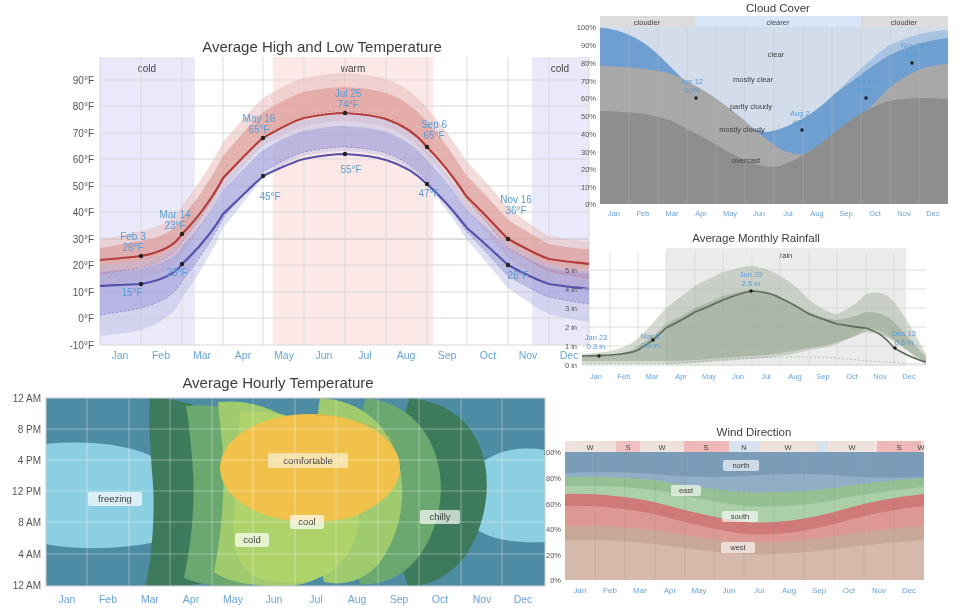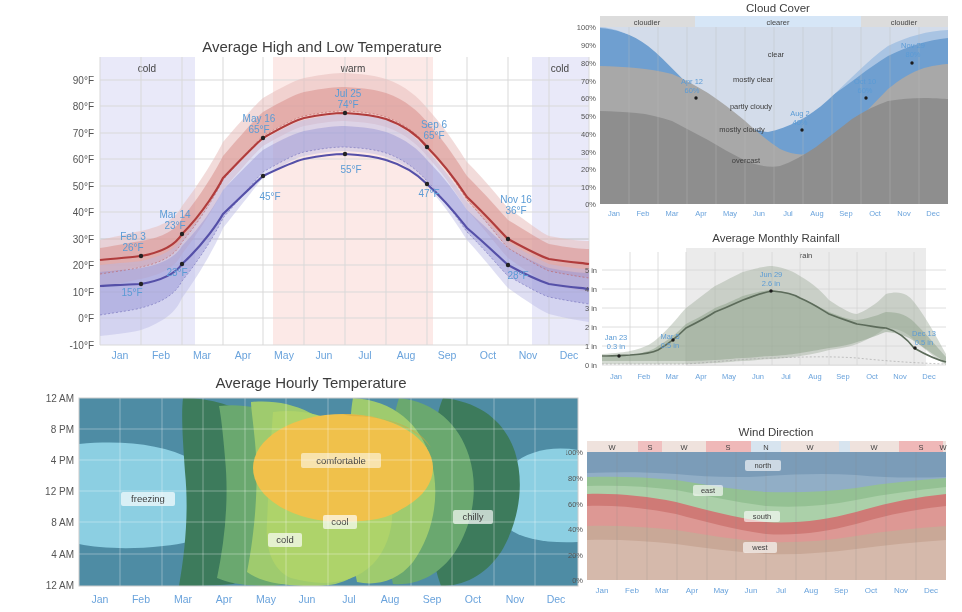--- a/index.html
+++ b/index.html
@@ -194,21 +194,21 @@
         <text x="321" y="359">Jul</text>
         <text x="362" y="359">Aug</text>
         <text x="403" y="359">Sep</text>
         <text x="444" y="359">Oct</text>
         <text x="484" y="359">Nov</text>
         <text x="525" y="359">Dec</text>
       </g>
     </svg>
   </div>
 
-  <div class="panel" style="left:0;top:372px;width:556px;height:240px;padding-left:33px;">
+  <div class="panel" style="left:0;top:372px;width:556px;height:240px;">
     <svg width="556" height="240" viewBox="0 0 556 240">
       <defs>
         <clipPath id="hourlyClip">
             <rect x="46" y="26" width="499" height="188"></rect>
           </clipPath>
       </defs>
 
       <text x="278" y="16" text-anchor="middle" font-size="15" class="inner-text">Average Hourly Temperature</text>
 
       <g clip-path="url(#hourlyClip)">
@@ -411,21 +411,21 @@
         <text x="220" y="216">Jul</text>
         <text x="249" y="216">Aug</text>
         <text x="278" y="216">Sep</text>
         <text x="307" y="216">Oct</text>
         <text x="336" y="216">Nov</text>
         <text x="365" y="216">Dec</text>
       </g>
     </svg>
   </div>
 
-  <div class="panel" style="left:566px;top:228px;width:396px;height:170px;">
+  <div class="panel" style="left:546px;top:228px;width:396px;height:170px;">
     <svg width="396" height="170" viewBox="0 0 396 170">
       <defs>
         <clipPath id="rainClip">
             <rect x="36" y="24" width="344" height="114"></rect>
           </clipPath>
       </defs>
 
       <text x="210" y="14" text-anchor="middle" font-size="11.5" class="inner-text">Average Monthly Rainfall</text>
 
       <rect x="120" y="20" width="240" height="118" fill="#ebebeb"></rect>
@@ -518,21 +518,21 @@
         <text x="220" y="151">Jul</text>
         <text x="249" y="151">Aug</text>
         <text x="277" y="151">Sep</text>
         <text x="306" y="151">Oct</text>
         <text x="334" y="151">Nov</text>
         <text x="363" y="151">Dec</text>
       </g>
     </svg>
   </div>
 
-  <div class="panel" style="left:566px;top:420px;width:396px;height:192px;">
+  <div class="panel" style="left:544px;top:420px;width:396px;height:192px;">
     <svg width="396" height="192" viewBox="0 0 396 192">
       <defs>
         <clipPath id="windClip">
             <rect x="21" y="32" width="359" height="128"></rect>
           </clipPath>
       </defs>
 
       <text x="210" y="16" text-anchor="middle" font-size="11.5" class="inner-text">Wind Direction</text>
 
       <g>

